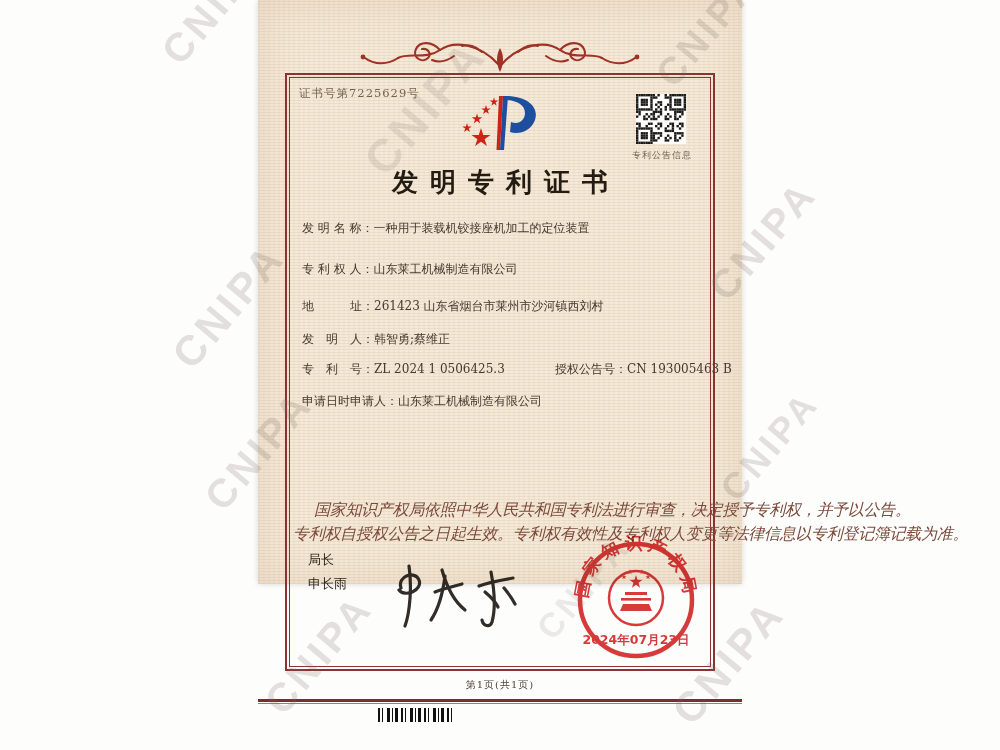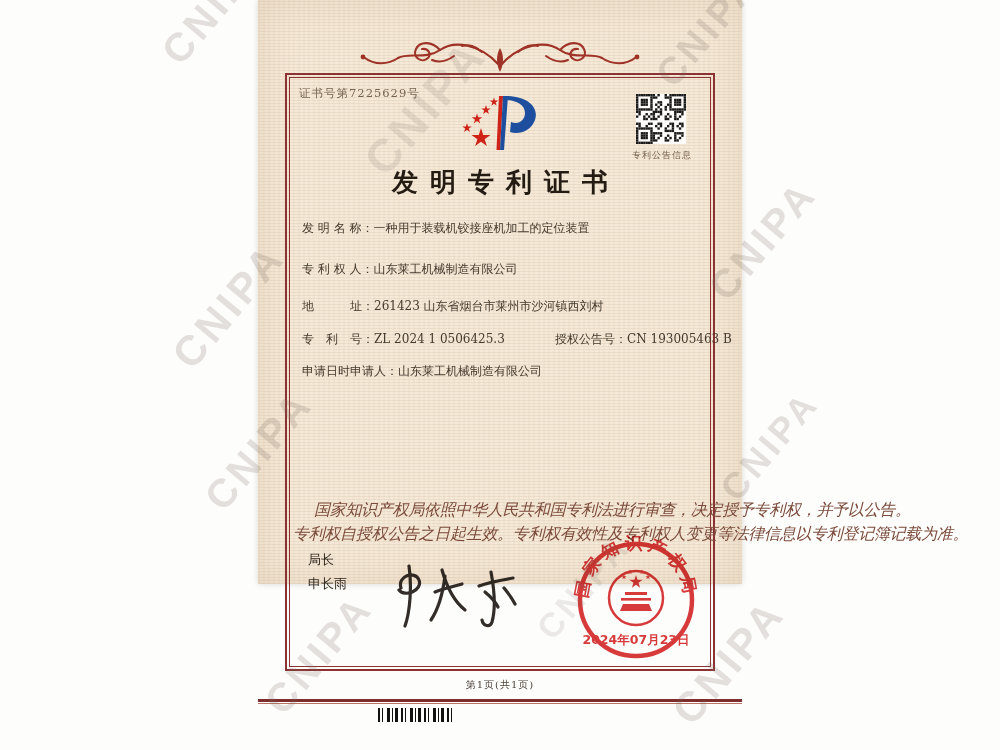--- a/index.html
+++ b/index.html
@@ -344,20 +344,23 @@
     <div class="fields">
       <div class="row r0">
         <span class="lbl">发 明 名 称：</span><span class="val">一种用于装载机铰接座机加工的定位装置</span>
       </div>
       <div class="row r1">
         <span class="lbl">专 利 权 人：</span><span class="val">山东莱工机械制造有限公司</span>
       </div>
       <div class="row r2">
         <span class="lbl">地　　　址：</span><span class="val">261423 山东省烟台市莱州市沙河镇西刘村</span>
       </div>
+      <div class="row r3">
+        <span class="lbl">发　明　人：</span><span class="val">韩智勇;蔡维正</span>
+      </div>
       <div class="row r4">
         <span class="lbl">专　利　号：</span><span class="val">ZL 2024 1 0506425.3</span>
         <span class="col2"><span class="lbl">授权公告号：</span><span class="val">CN 193005463 B</span></span>
       </div>
       <div class="row r6">
         <span class="lbl">申请日时申请人：</span><span class="val">山东莱工机械制造有限公司</span>
       </div>
     </div>
 
     <div class="legal">

